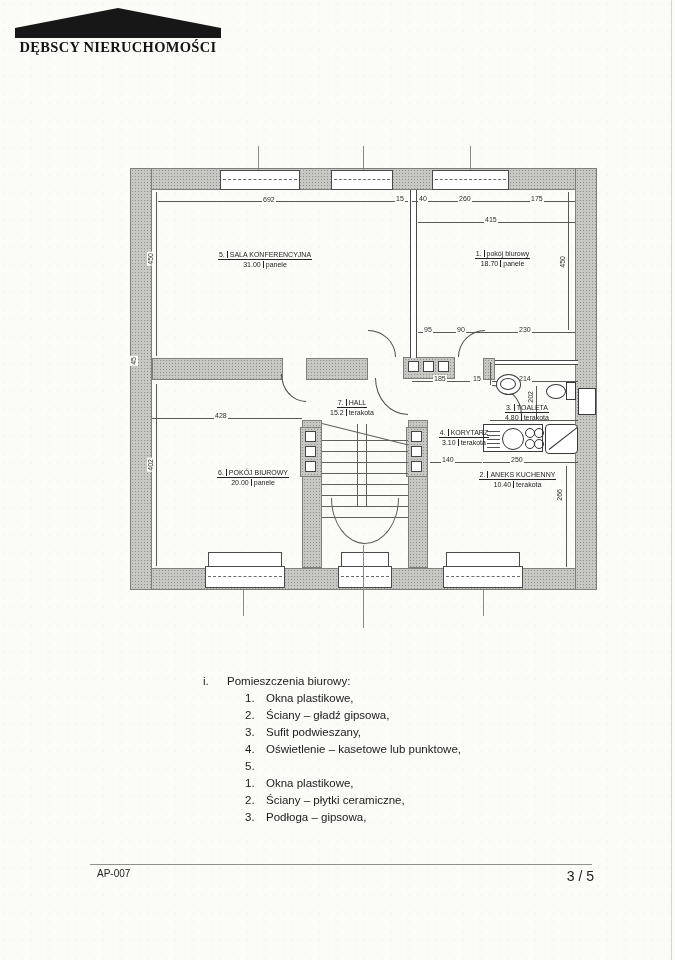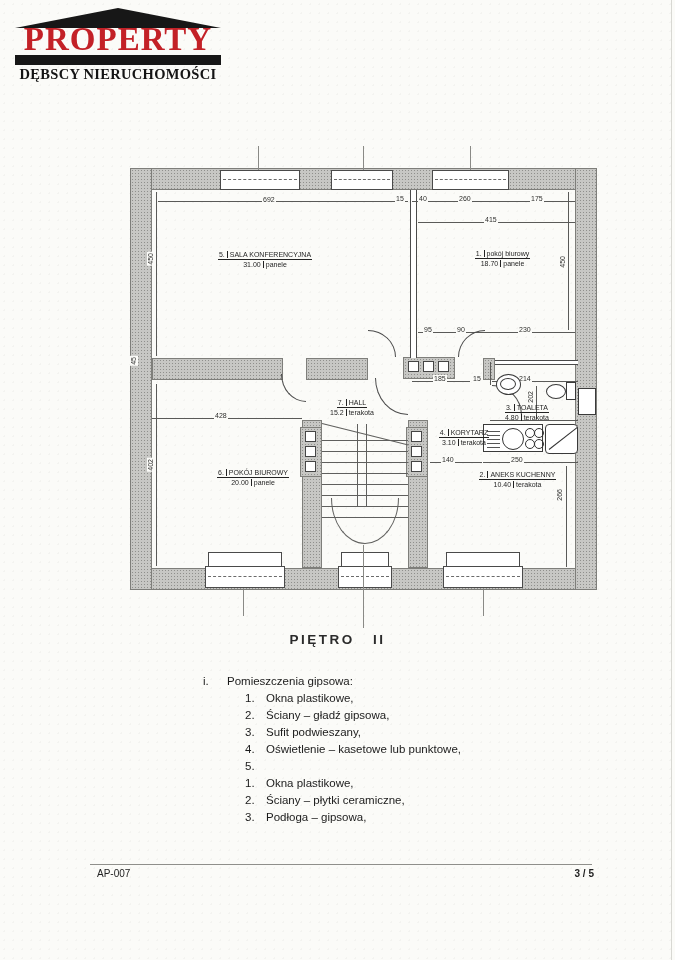--- a/index.html
+++ b/index.html
@@ -54,31 +54,30 @@
   .ftitle{position:absolute;left:0;right:0;top:632px;text-align:center;font-size:13.5px;font-weight:bold;
           letter-spacing:2.5px;word-spacing:12px;color:#2b2b2b;}
   .specs{position:absolute;left:203px;top:673px;font-size:11.5px;color:#1b1b1b;line-height:17px;}
   .row{display:flex;}
   .gm{width:18px;margin-right:6px;}
   .it{padding-left:42px;}
   .in{width:13px;margin-right:8px;}
   .fline{position:absolute;left:90px;top:864px;width:502px;height:1px;background:#8f8f8b;}
   .fleft{position:absolute;left:97px;top:868px;font-size:10px;color:#222;}
   .fcenter{position:absolute;left:0;right:0;top:868px;text-align:center;font-size:10px;color:#222;}
-  .fright{position:absolute;right:81px;top:868px;font-size:10px;color:#222;font-weight:bold;}
+  .fright{position:absolute;right:81px;top:868px;font-size:14px;color:#222;}
 </style>
 </head>
 <body>
 
 <div class="page">
   <div class="edge"></div>
 
   <div class="logo">
     <div class="roof"></div>
-    <div class="brand">PROPERTY</div>
     <div class="bar"></div>
     <div class="sub">DĘBSCY NIERUCHOMOŚCI</div>
   </div>
 
   <div class="wall" style="left:130px;top:168px;width:467px;height:22px"></div>
   <div class="wall" style="left:130px;top:568px;width:467px;height:22px"></div>
   <div class="wall" style="left:130px;top:168px;width:22px;height:422px"></div>
   <div class="wall" style="left:575px;top:168px;width:22px;height:422px"></div>
 
   <div class="wall" style="left:152px;top:358px;width:131px;height:22px"></div>
@@ -220,26 +219,25 @@
   </div>
   <div class="rl" style="left:488px;top:403px;width:78px">
     <span class="t"><span>3.</span><span class="s">TOALETA</span></span><br>
     <span>4.80</span><span class="s">terakota</span>
   </div>
   <div class="rl" style="left:455px;top:470px;width:125px">
     <span class="t"><span>2.</span><span class="s">ANEKS KUCHENNY</span></span><br>
     <span>10.40</span><span class="s">terakota</span>
   </div>
 
-  <div class="ftitle">PIĘTRO II</div>
 
   <div class="specs">
     <div class="row">
         <span class="gm">i.</span>
-        <span>Pomieszczenia gipsowa:</span>
+        <span>Pomieszczenia biurowy:</span>
       </div>
     <div class="row it">
         <span class="in">1.</span>
         <span>Okna plastikowe,</span>
       </div>
     <div class="row it">
         <span class="in">2.</span>
         <span>Ściany – gładź gipsowa,</span>
       </div>
     <div class="row it">

